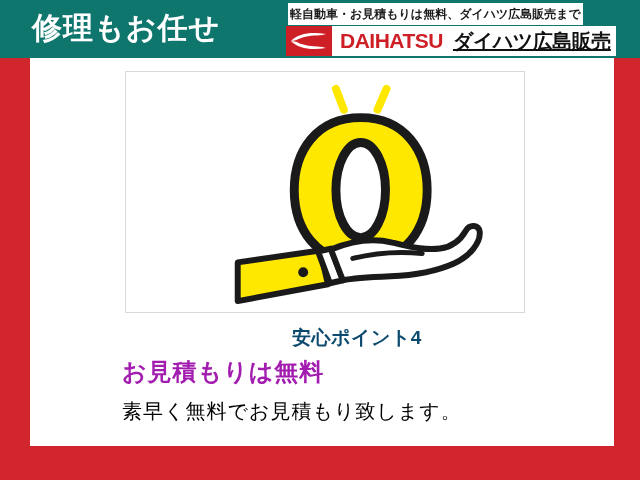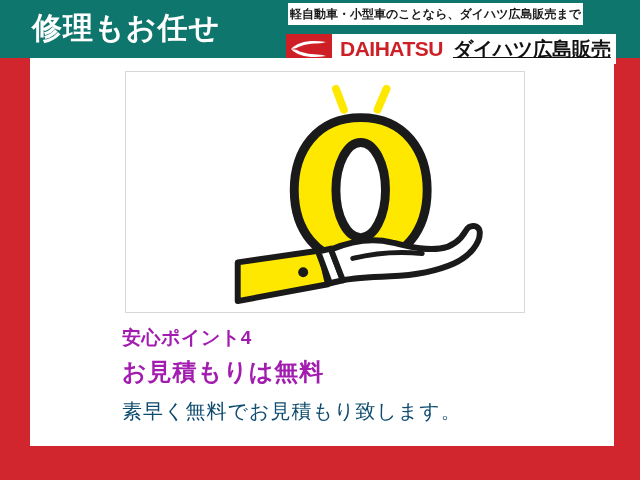--- a/index.html
+++ b/index.html
@@ -60,21 +60,20 @@
   }
   #brand-bar {
     position: absolute;
     left: 0px;
     top: 23px;
     width: 330px;
     height: 30px;
     background: #ffffff;
     display: flex;
     align-items: center;
-    margin-top: 8px;
   }
   #brand-emblem {
     width: 46px;
     height: 30px;
     background: #cf1f26;
     display: flex;
     align-items: center;
     justify-content: center;
     flex: none;
   }
@@ -130,55 +129,56 @@
   
   #caption-block {
     position: absolute;
     left: 92px;
     top: 265px;
     width: 470px;
   }
   #caption-heading {
     font-size: 19px;
     font-weight: bold;
-    color: #a21caf;
+    color: #0c4a6e;
     line-height: 30px;
     letter-spacing: 0.5px;
     white-space: nowrap;
+    text-align: center;
   }
   #caption-highlight {
     font-size: 24px;
     font-weight: bold;
     color: #a21caf;
     line-height: 38px;
     letter-spacing: 1px;
     white-space: nowrap;
   }
   #caption-detail {
     font-size: 20px;
     font-weight: normal;
-    color: #0c4a6e;
+    color: #000000;
     line-height: 36px;
     letter-spacing: 1px;
     white-space: nowrap;
     padding-top: 2px;
   }
 </style>
 </head>
 <body>
 
 <div id="slide">
 
   <div id="header">
 
     <div id="header-title">修理もお任せ</div>
 
     <div id="brand-block">
 
-      <div id="brand-tagline">軽自動車・小型車のことなら、ダイハツ広島販売まで</div>
+      <div id="brand-tagline">軽自動車・お見積もりは無料、ダイハツ広島販売まで</div>
 
       <div id="brand-bar">
 
         <span id="brand-emblem">
           <svg width="40" height="22" viewBox="0 0 40 22" aria-hidden="true">
             <path d="M2 11 C9 3.5, 22 1.5, 37 4 C27 6.5, 17 9, 2 11 Z" fill="#ffffff"></path>
             <path d="M2 11 C17 13, 27 15.5, 37 18 C22 20.5, 9 18.5, 2 11 Z" fill="#ffffff"></path>
             <path d="M6 11 C13 6.5, 24 5, 33 5.8 C24 8, 15 9.7, 6 11 Z" fill="#cf1f26"></path>
             <path d="M6 11 C15 12.3, 24 14, 33 16.2 C24 17, 13 15.5, 6 11 Z" fill="#cf1f26"></path>
           </svg>

